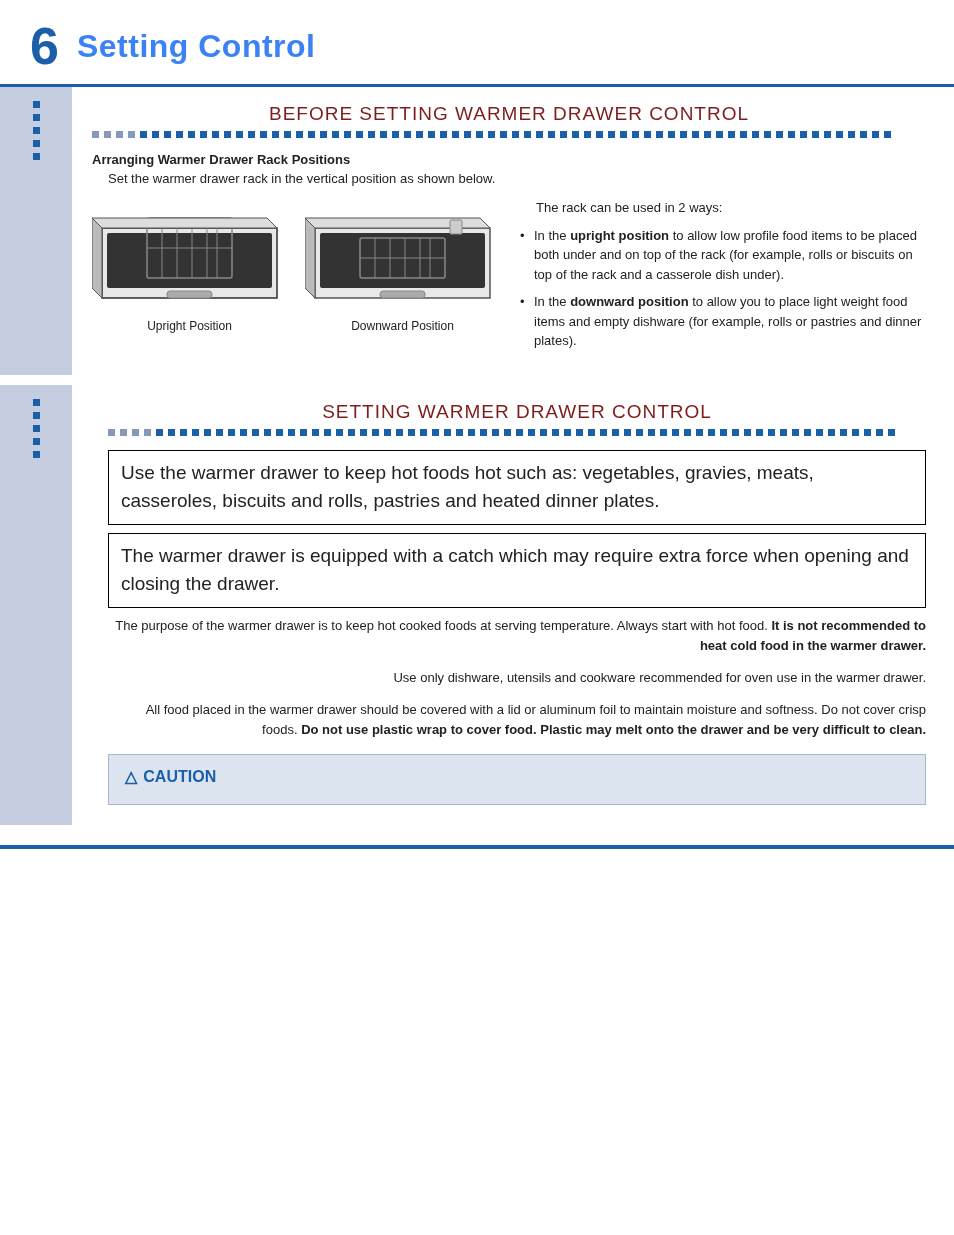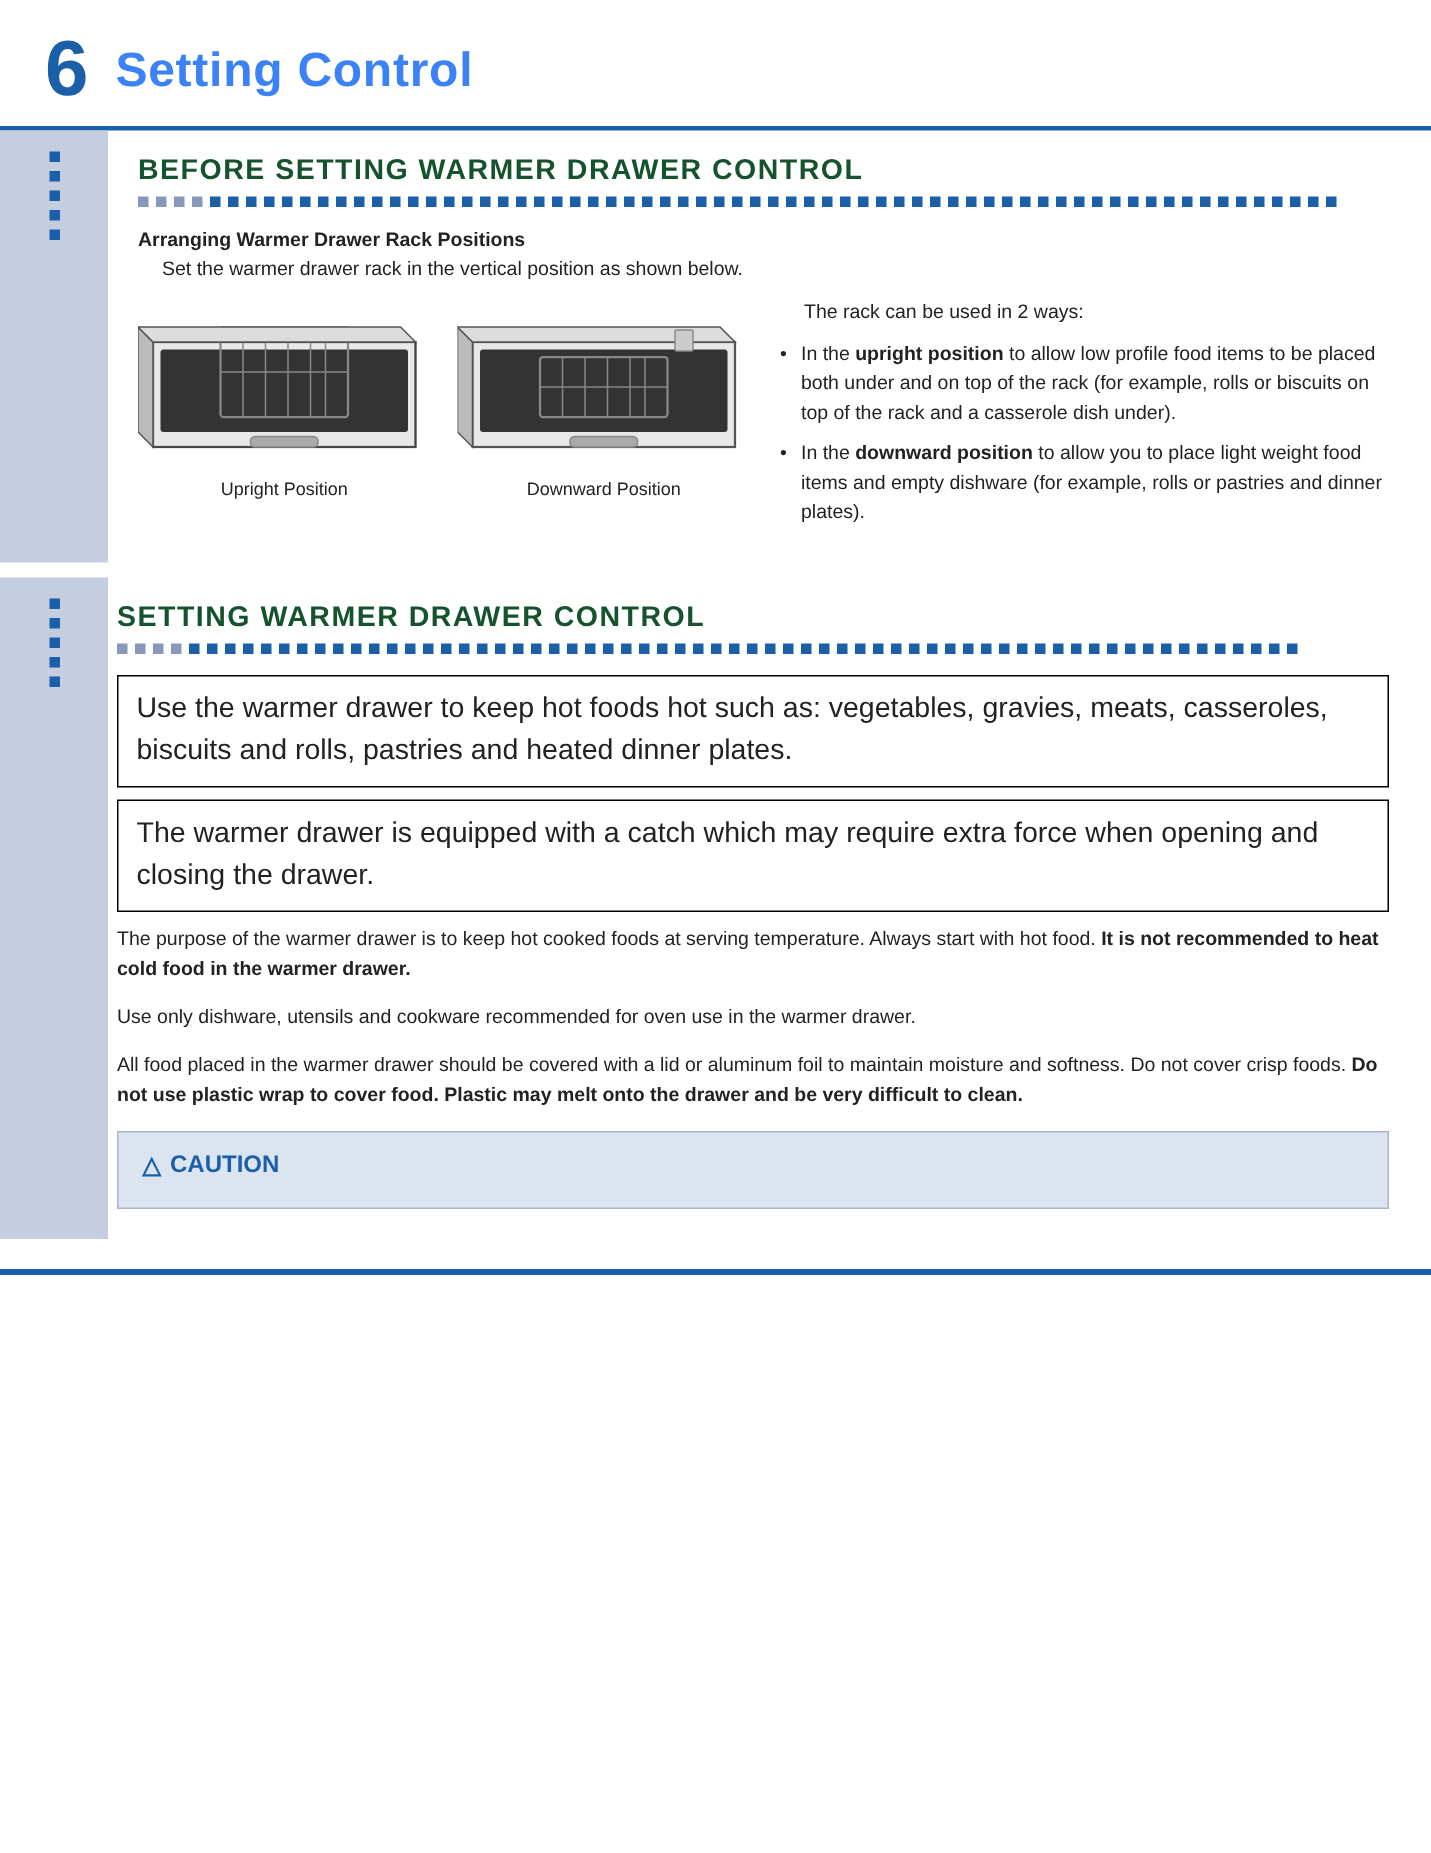--- a/index.html
+++ b/index.html
@@ -27,25 +27,26 @@
     .chapter-title {
       font-size: 32px;
       font-weight: bold;
       color: #3b82f6;
       letter-spacing: 0.5px;
     }
 
     
     .section-title {
       font-size: 19px;
-      font-weight: bold;
-      color: #14532d;
+      font-weight: normal;
+      color: #7f1d1d;
       letter-spacing: 1px;
       text-transform: uppercase;
       margin-bottom: 6px;
+      text-align: center;
     }
 
     
     .divider-dots {
       display: flex;
       align-items: center;
       margin-bottom: 14px;
       gap: 5px;
     }
     .dot {
@@ -120,20 +121,21 @@
       margin-bottom: 8px;
       font-size: 19px;
       line-height: 1.5;
     }
 
     
     .body-text {
       font-size: 13px;
       line-height: 1.55;
       margin-bottom: 12px;
+      text-align: right;
     }
 
     
     .caution-box {
       background: #dce4f0;
       border: 1px solid #aab5cc;
       padding: 12px 16px;
       margin-top: 14px;
     }
 
@@ -381,21 +383,21 @@
       <div class="accent-bar">
         <div class="accent-bar-dots">
           <div class="accent-square"></div>
           <div class="accent-square"></div>
           <div class="accent-square"></div>
           <div class="accent-square"></div>
           <div class="accent-square"></div>
         </div>
       </div>
 
-      <div style="flex:1; padding: 16px 28px 20px 6px;">
+      <div style="flex:1; padding: 16px 28px 20px 36px;">
 
         <div class="section-title">SETTING WARMER DRAWER CONTROL</div>
 
         <div class="divider-dots">
           <div class="dot light"></div>
           <div class="dot light"></div>
           <div class="dot light"></div>
           <div class="dot light"></div>
           <div class="dot"></div>
           <div class="dot"></div>

